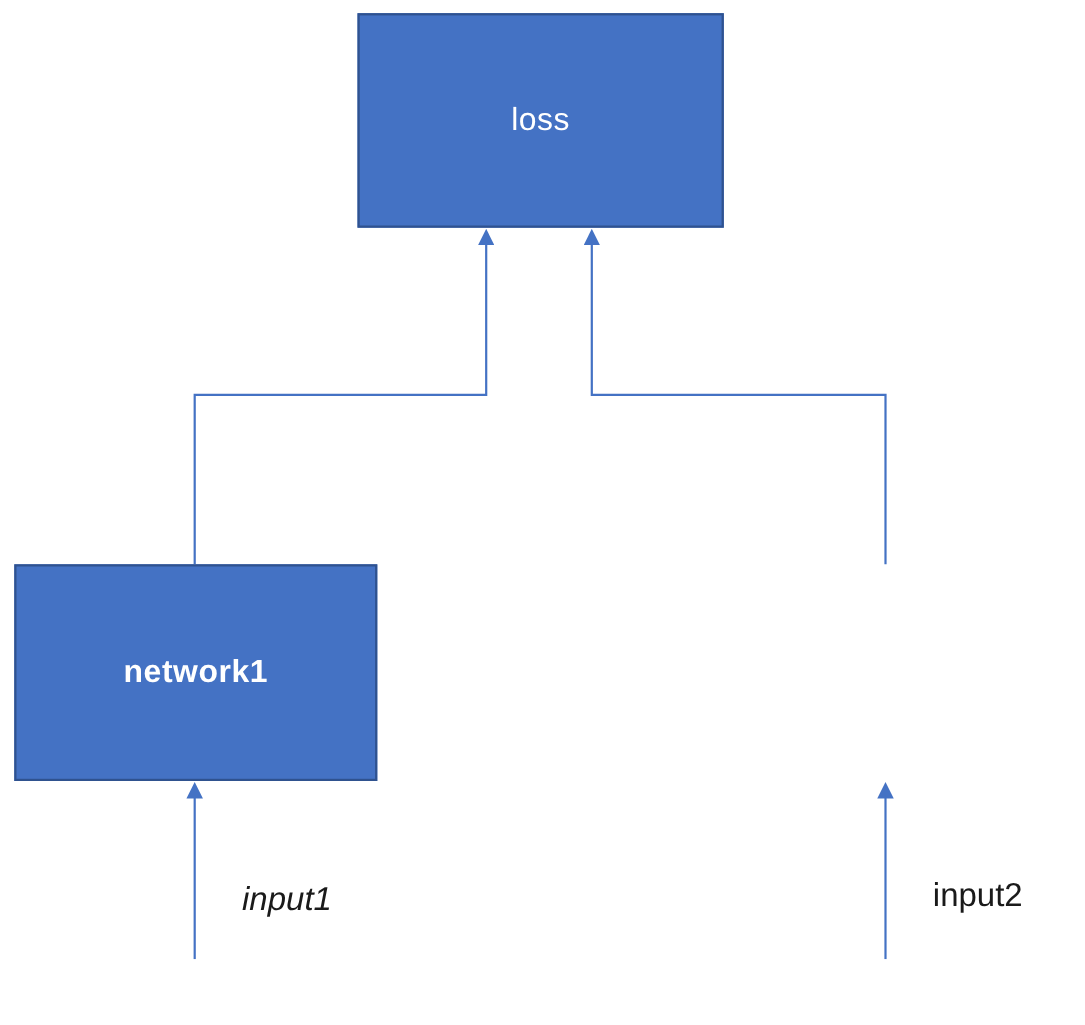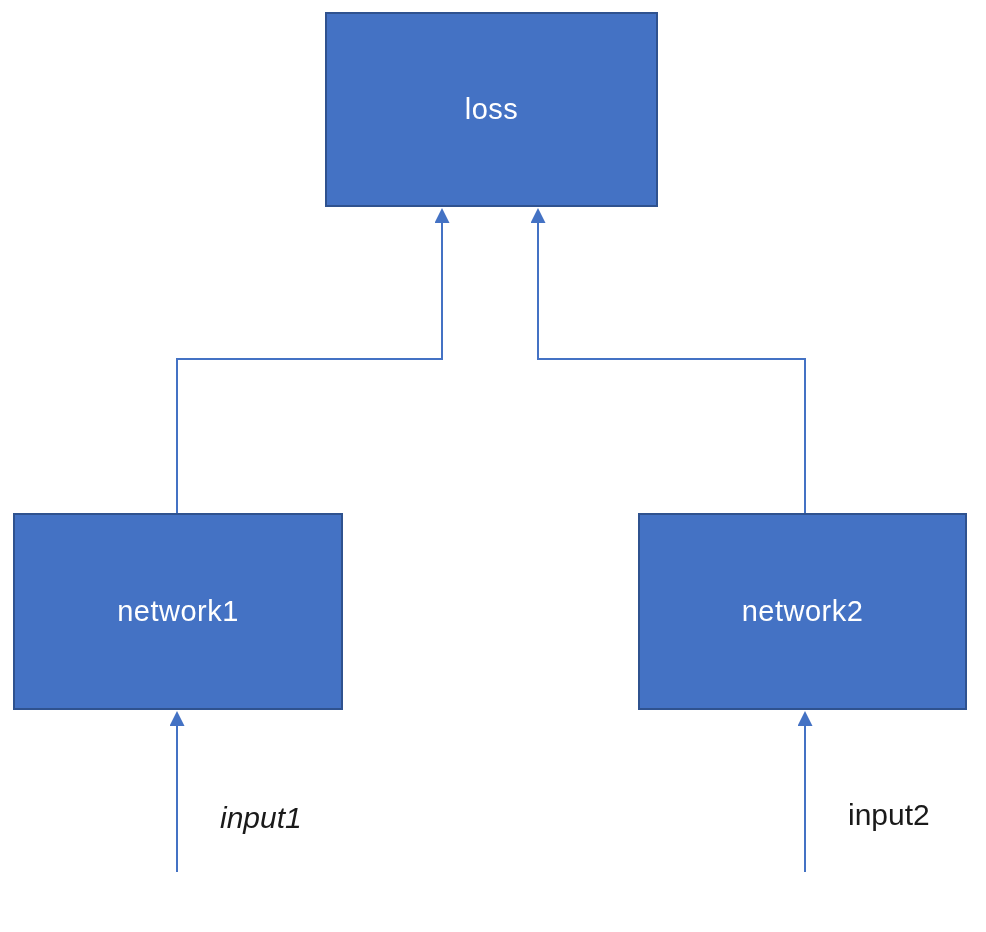--- a/index.html
+++ b/index.html
@@ -37,21 +37,21 @@
     align-items: center;
     justify-content: center;
     background: var(--node-fill, #4472c4);
     border: 2px solid var(--node-border, #2f528f);
     box-sizing: border-box;
     color: var(--node-text, #ffffff);
     font-size: 29px;
     letter-spacing: 0.5px;
   }
   .node-loss     { left: 325px; top: 12px;  width: 333px; height: 195px; }
-  .node-network1 { left: 13px;  top: 513px; width: 330px; height: 197px; }
+  .node-network1 { left: 13px;  top: 513px; width: 330px; height: 197px; font-weight: bold; }
   .node-network2 { left: 638px; top: 513px; width: 329px; height: 197px; }
   .input-label {
     position: absolute;
     color: var(--label-text, #1a1a1a);
     font-size: 30px;
     white-space: nowrap;
   }
   .label-input1 { left: 220px; top: 801px; font-style: italic; }
   .label-input2 { left: 848px; top: 798px; text-align: right; }
 </style>
@@ -73,21 +73,18 @@
   </svg>
 
   <div class="node node-loss">
     <span>loss</span>
   </div>
 
   <div class="node node-network1">
     <span>network1</span>
   </div>
 
-  <div class="node node-network2">
-    <span>network2</span>
-  </div>
 
   <div class="input-label label-input1">input1</div>
 
   <div class="input-label label-input2">input2</div>
 
 </div>
 
 </body></html>

